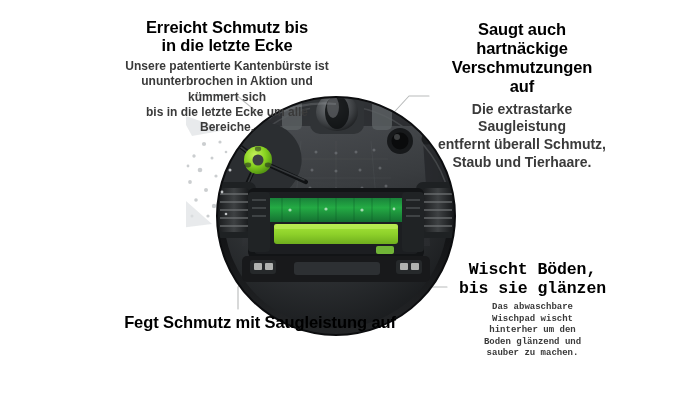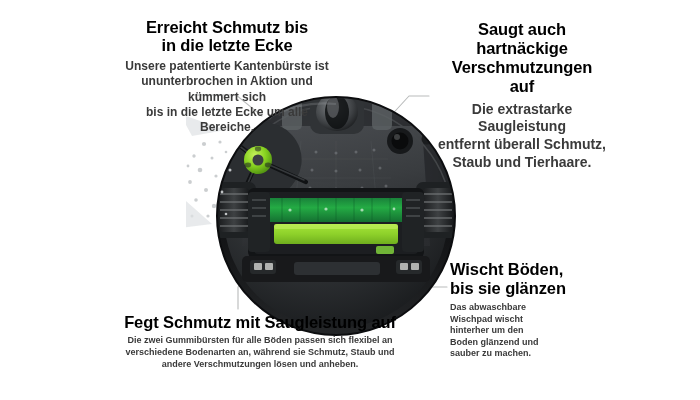--- a/index.html
+++ b/index.html
@@ -34,21 +34,21 @@
   #co-edge{left:118px;top:18px;width:218px;text-align:center;}
   #co-edge .c-head{font-size:16.5px;}
   #co-edge .c-body{font-size:12px;}
 
   
   #co-suction{left:432px;top:20px;width:180px;text-align:center;}
   #co-suction .c-head{font-size:16.5px;line-height:1.16;}
   #co-suction .c-body{font-size:14px;}
 
   
-  #co-mop{left:450px;top:260px;width:165px;text-align:left;}
+  #co-mop{left:450px;top:260px;width:165px;text-align:center;font-family:Liberation Mono, monospace;}
   #co-mop .c-head{font-size:16.5px;line-height:1.16;}
   #co-mop .c-body{font-size:9px;}
 
   
   #co-brush{left:110px;top:313px;width:300px;text-align:center;}
   #co-brush .c-head{font-size:16.5px;}
   #co-brush .c-body{font-size:9px;}
 
   
   #leaders{position:absolute;left:0;top:0;width:700px;height:400px;pointer-events:none;}
@@ -366,18 +366,15 @@
 bis sie glänzen</p>
     <p class="c-body">Das abwaschbare
 Wischpad wischt
 hinterher um den
 Boden glänzend und
 sauber zu machen.</p>
   </div>
 
   <div class="callout" id="co-brush">
     <p class="c-head">Fegt Schmutz mit Saugleistung auf</p>
-    <p class="c-body">Die zwei Gummibürsten für alle Böden passen sich flexibel an
-verschiedene Bodenarten an, während sie Schmutz, Staub und
-andere Verschmutzungen lösen und anheben.</p>
   </div>
 
 </div>
 
 </body></html>

